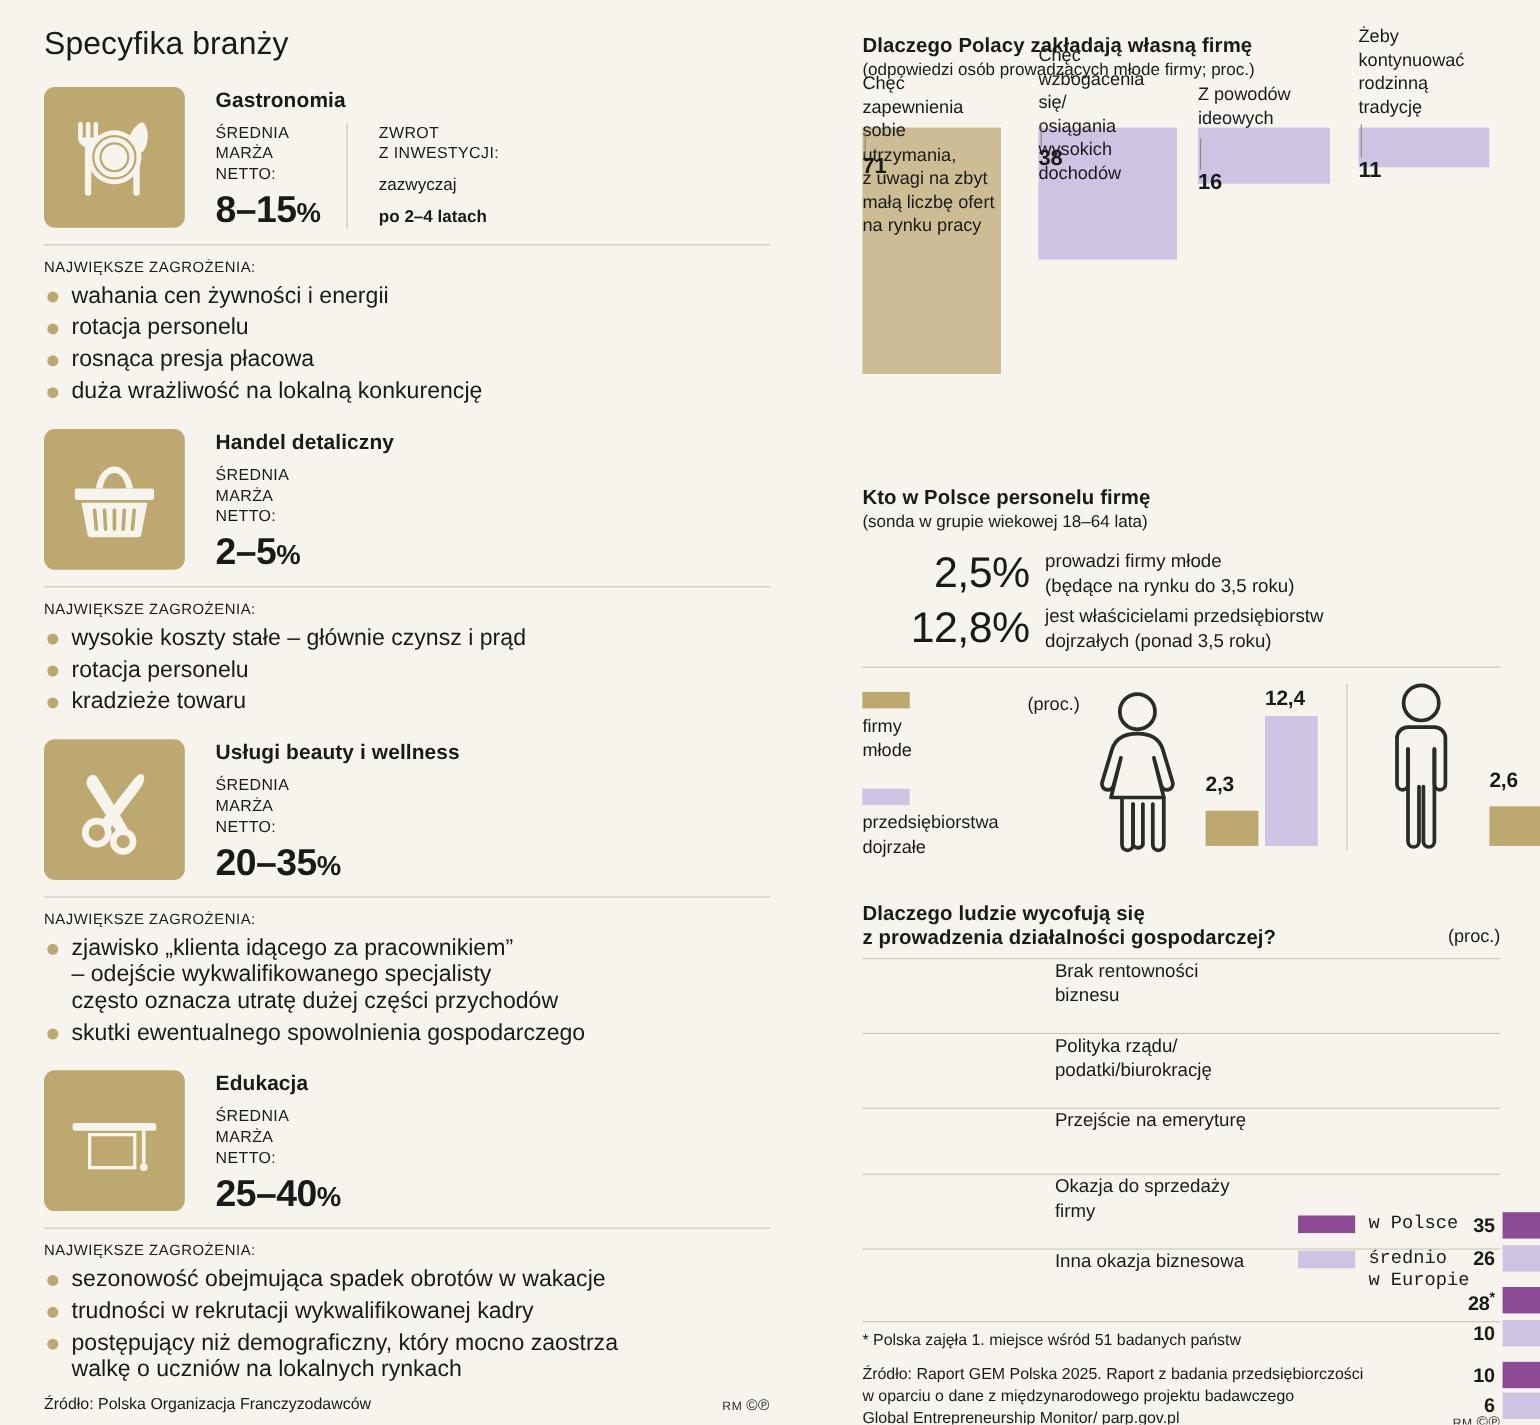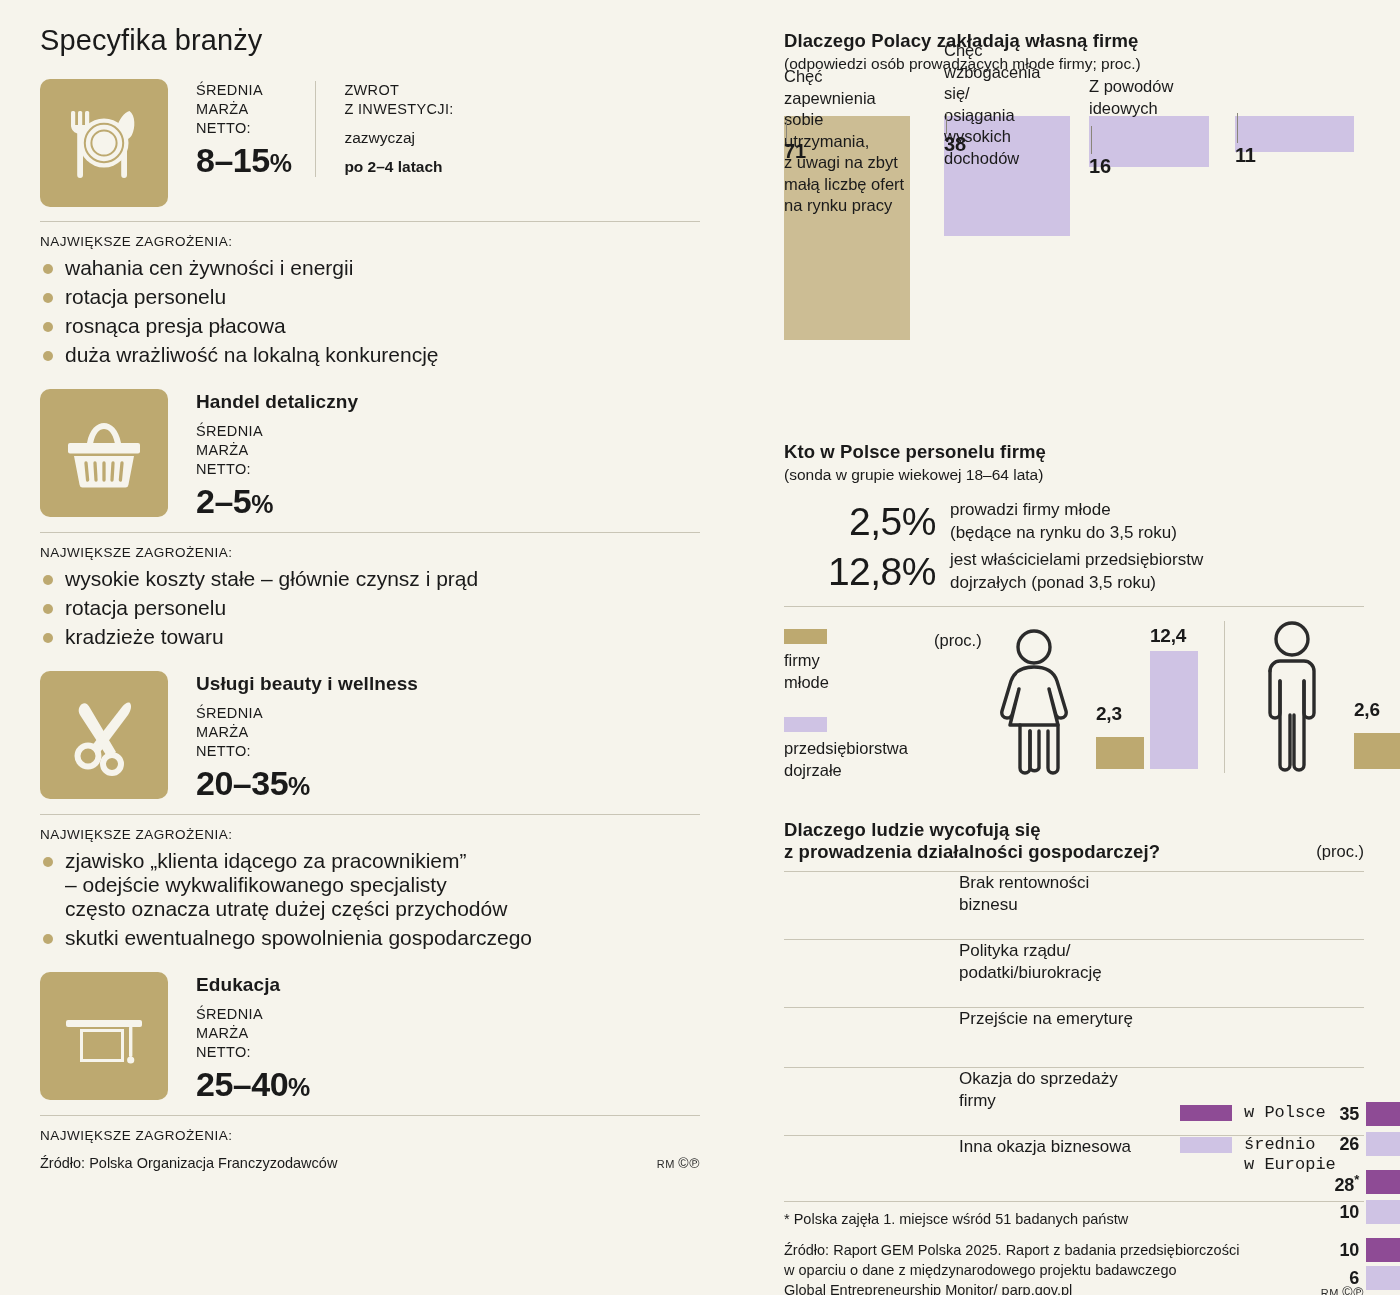--- a/index.html
+++ b/index.html
@@ -163,20 +163,21 @@
               <rect x="27" y="14" width="4.2" height="16" rx="1.6"></rect>
               <path d="M13 28 h18.2 a9.1 9.1 0 0 1 -6.2 8.6 V78 a2.9 2.9 0 0 1 -5.8 0 V36.6 A9.1 9.1 0 0 1 13 28 z"></path>
               <circle cx="46" cy="46" r="24.5"></circle>
               <path d="M71.5 14 c6 4 6 17 2.4 24 -1.2 2.4 -3 3.8 -4.9 4.4 V78 a2.9 2.9 0 0 1 -5.8 0 V42.4 c-3.4 -1.1 -5.2 -5 -4.1 -11.6 C60.2 23 66.5 15.4 71.5 14 z"></path>
             </g>
             <circle cx="46" cy="46" r="19.2" fill="none" stroke="#bda970" stroke-width="2"></circle>
             <circle cx="46" cy="46" r="12.6" fill="none" stroke="#bda970" stroke-width="2"></circle>
           </svg>
         </div>
         <div class="sector-info">
+          <div class="sector-name">Gastronomia</div>
           <div class="metrics">
             <div class="metric-block">
               <div class="metric-label">ŚREDNIA</div>
               <div class="metric-label">MARŻA</div>
               <div class="metric-label">NETTO:</div>
               <div class="metric-value"><span>8–15</span><span class="pct">%</span></div>
             </div>
             <div class="metric-block second">
               <div class="metric-label">ZWROT</div>
               <div class="metric-label">Z INWESTYCJI:</div>
@@ -291,20 +292,26 @@
               <div class="metric-label">ŚREDNIA</div>
               <div class="metric-label">MARŻA</div>
               <div class="metric-label">NETTO:</div>
               <div class="metric-value"><span>25–40</span><span class="pct">%</span></div>
             </div>
           </div>
         </div>
       </div>
       <div class="rule"></div>
       <div class="threats-label">NAJWIĘKSZE ZAGROŻENIA:</div>
+      <ul class="threats">
+        <li>sezonowość obejmująca spadek obrotów w wakacje</li>
+        <li>trudności w rekrutacji wykwalifikowanej kadry</li>
+        <li style="white-space:pre-line">postępujący niż demograficzny, który mocno zaostrza
+walkę o uczniów na lokalnych rynkach</li>
+      </ul>
       <div class="source-row">
         <div class="source-text">Źródło: Polska Organizacja Franczyzodawców</div>
         <div class="rm-mark"><span>RM</span> <span class="big">©℗</span></div>
       </div>
     </div>
 
   </div>
 
   <div class="right-col">
 
@@ -335,20 +342,24 @@
 
           <div class="vcol" style="left:305px; width:120px; height:285px;">
             <div class="vlabel" style="top:-40px; white-space:pre-line;">Z powodów
 ideowych</div>
             <div class="leader" style="top:10px; height:28px;"></div>
             <div class="vnum" style="top:39px;">16</div>
             <div class="vbar" style="height:51px; background:#cfc3e4;"></div>
           </div>
 
           <div class="vcol" style="left:451px; width:119px; height:285px;">
+            <div class="vlabel" style="top:-93px; white-space:pre-line;">Żeby
+kontynuować
+rodzinną
+tradycję</div>
             <div class="leader" style="top:-3px; height:30px;"></div>
             <div class="vnum" style="top:28px;">11</div>
             <div class="vbar" style="height:36px; background:#cfc3e4;"></div>
           </div>
 
         </div>
       </div>
     </div>
 
     <div style="margin-top:40px">

